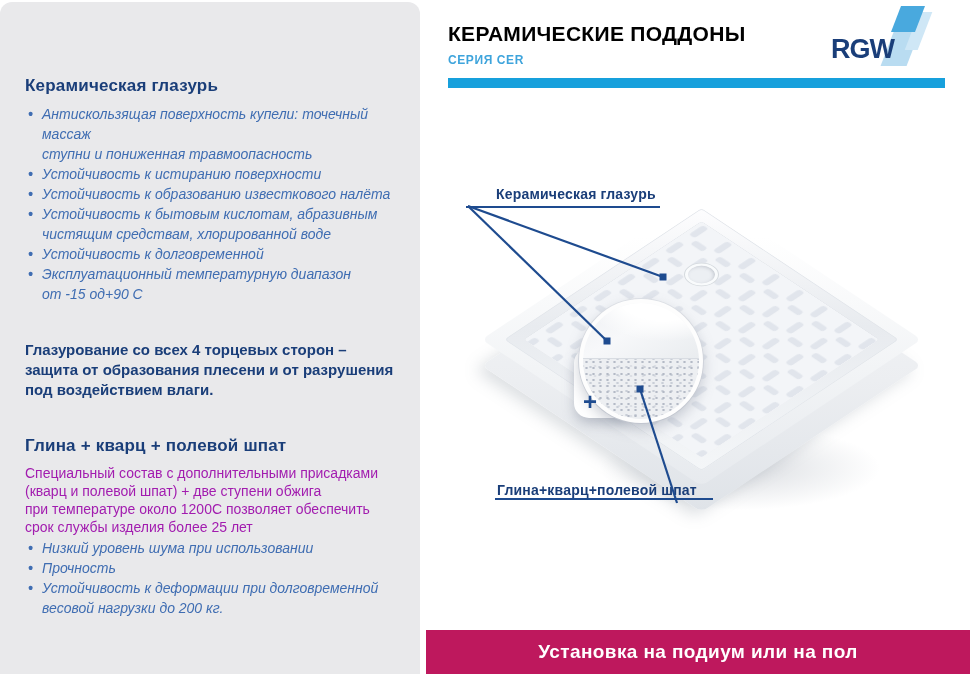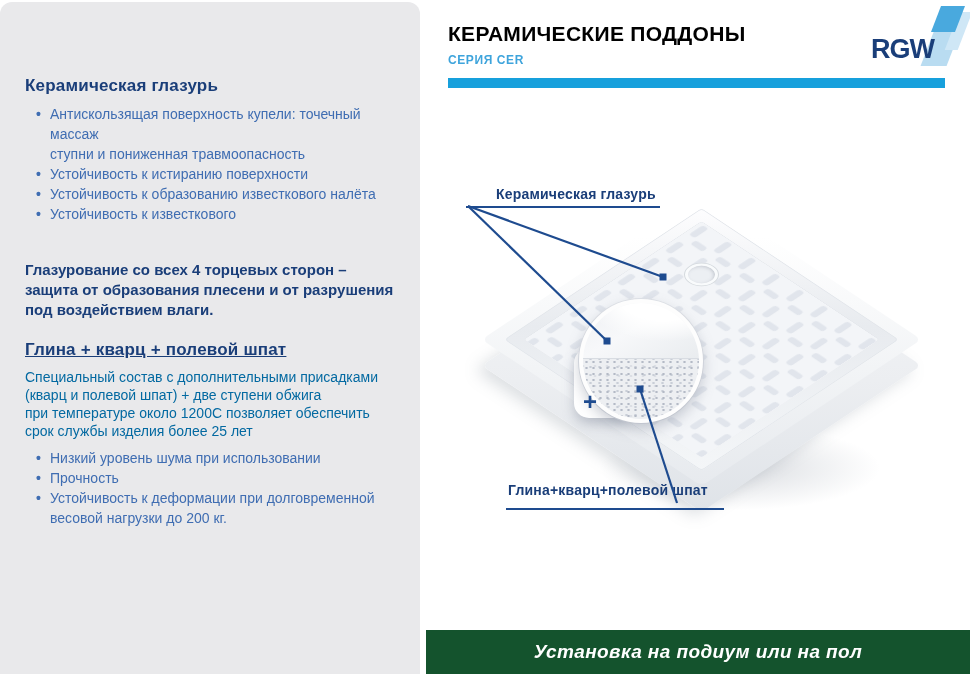--- a/index.html
+++ b/index.html
@@ -11,50 +11,50 @@
   }
   
   .panel{
     position:absolute;left:0;top:2px;width:420px;height:672px;
     background:#e9e9eb;border-radius:12px 12px 0 0;
     box-sizing:border-box;padding:74px 16px 0 25px;
   }
   .panel h2{
     margin:0 0 8px 0;font-size:17px;font-weight:700;color:#1a3e79;letter-spacing:.2px;
   }
-  .panel .sec2-h{margin-top:20px;text-decoration:underline;}
-  .blist{list-style:none;margin:8px;padding:0;}
+  .panel .sec2-h{margin-top:36px;}
+  .blist{list-style:none;margin:0;padding:0;font-style:italic;}
   .blist li{
     position:relative;padding-left:17px;margin:0;
     color:#3f6db2;font-size:14px;line-height:20px;white-space:pre-line;
   }
   .blist li::before{
     content:"\2022";position:absolute;left:3px;top:0;color:#3f6db2;font-weight:700;
   }
   .highlight{
     margin:36px 0 0 0;color:#1a3e79;font-weight:700;font-size:15px;line-height:20px;
     white-space:pre-line;
   }
   .intro{
-    margin:4px 0 2px 0;color:#0369a1;font-size:14px;line-height:18px;white-space:pre-line;
+    margin:4px 0 2px 0;color:#a21caf;font-size:14px;line-height:18px;white-space:pre-line;
   }
   
   .title{
     position:absolute;left:448px;top:22px;font-size:21px;font-weight:800;
     color:#000000;letter-spacing:.3px;
   }
   .subtitle{
     position:absolute;left:448px;top:53px;font-size:12px;font-weight:700;
     color:#3ea4dc;letter-spacing:.6px;
   }
   .divider-bar{
     position:absolute;left:448px;top:78px;width:497px;height:10px;background:#17a0dc;
   }
   
-  .logo{position:absolute;left:868px;top:4px;width:100px;height:64px;}
+  .logo{position:absolute;left:828px;top:4px;width:100px;height:64px;}
   .logo .p1{position:absolute;left:61px;top:18px;width:26px;height:44px;
     background:#b9dcf1;transform:skewX(-21deg);}
   .logo .p2{position:absolute;left:68px;top:2px;width:24px;height:26px;
     background:#49a9de;transform:skewX(-21deg);}
   .logo .p3{position:absolute;left:84px;top:8px;width:13px;height:38px;
     background:#cfe7f6;transform:skewX(-21deg);}
   .logo .word{position:absolute;left:3px;top:30px;font-size:27px;font-weight:800;
     color:#1a3e79;letter-spacing:-1px;}
   
   .scene{position:absolute;left:0;top:0;width:970px;height:674px;pointer-events:none;}
@@ -120,40 +120,44 @@
   .plus{
     position:absolute;left:583px;top:390px;font-size:24px;font-weight:700;color:#1e4b8f;
     line-height:24px;
   }
   
   .callout{
     position:absolute;color:#1a3e79;font-size:14px;font-weight:700;letter-spacing:.2px;
     border-bottom:2.5px solid #1e4b8f;
   }
   .callout-top{left:466px;top:186px;padding:0 4px 4px 30px;}
-  .callout-bottom{left:506px;top:482px;padding:0 16px 10px 2px;}
+  .callout-bottom{left:495px;top:482px;padding:0 16px 0 2px;}
   .lines{position:absolute;left:0;top:0;width:970px;height:674px;pointer-events:none;}
   
   .banner{
-    position:absolute;left:426px;top:630px;width:544px;height:44px;background:#14532d;
-    display:flex;align-items:center;justify-content:center;font-style:italic;
+    position:absolute;left:426px;top:630px;width:544px;height:44px;background:#be185d;
+    display:flex;align-items:center;justify-content:center;
   }
   .banner span{color:#ffffff;font-size:19px;font-weight:700;letter-spacing:.4px;}
 </style>
 </head>
 <body>
 
 <aside class="panel">
   <h2>Керамическая глазурь</h2>
   <ul class="blist">
     <li>Антискользящая поверхность купели: точечный массаж
 ступни и пониженная травмоопасность</li>
     <li>Устойчивость к истиранию поверхности</li>
     <li>Устойчивость к образованию известкового налёта</li>
-    <li>Устойчивость к известкового</li>
+    <li>Устойчивость к бытовым кислотам, абразивным
+чистящим средствам, хлорированной воде</li>
+    <li>Устойчивость к долговременной</li>
+    <li>Эксплуатационный температурную диапазон
+от -15 од+90 С</li>
   </ul>
   <p class="highlight">Глазурование со всех 4 торцевых сторон –
 защита от образования плесени и от разрушения
 под воздействием влаги.</p>
   <h2 class="sec2-h">Глина + кварц + полевой шпат</h2>
   <p class="intro">Специальный состав с дополнительными присадками
 (кварц и полевой шпат) + две ступени обжига
 при температуре около 1200С позволяет обеспечить
 срок службы изделия более 25 лет</p>
   <ul class="blist">

